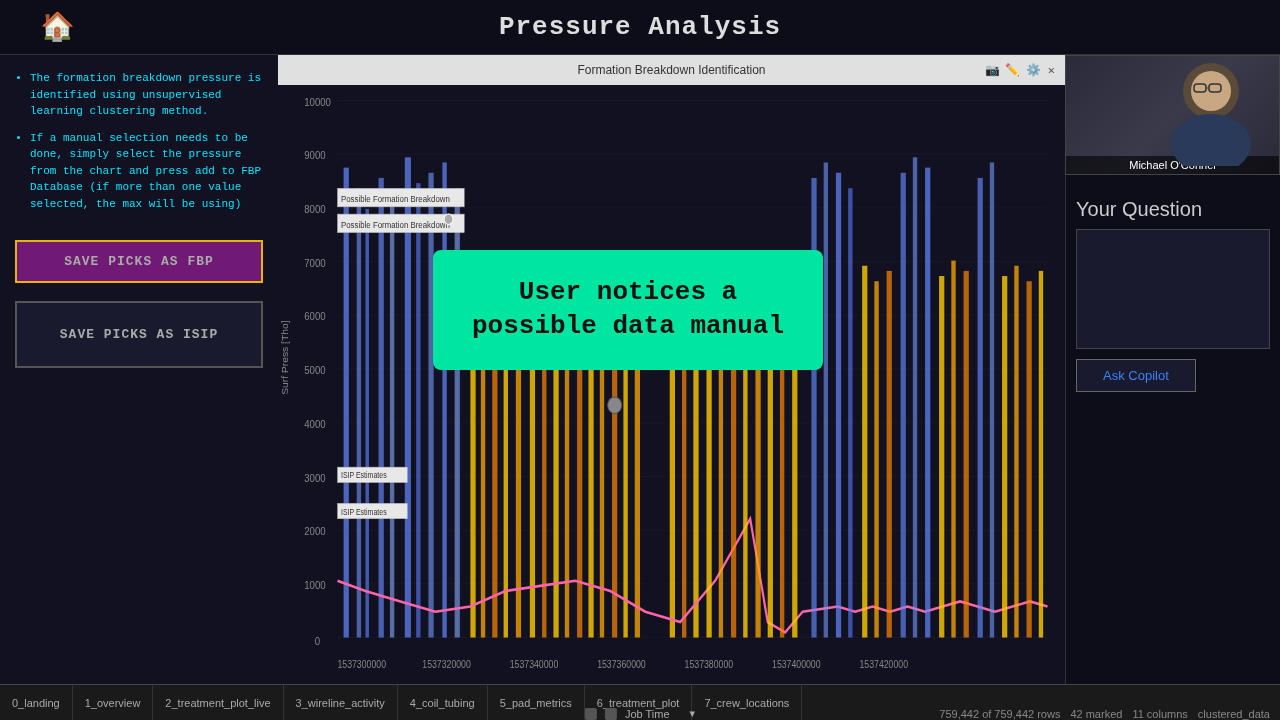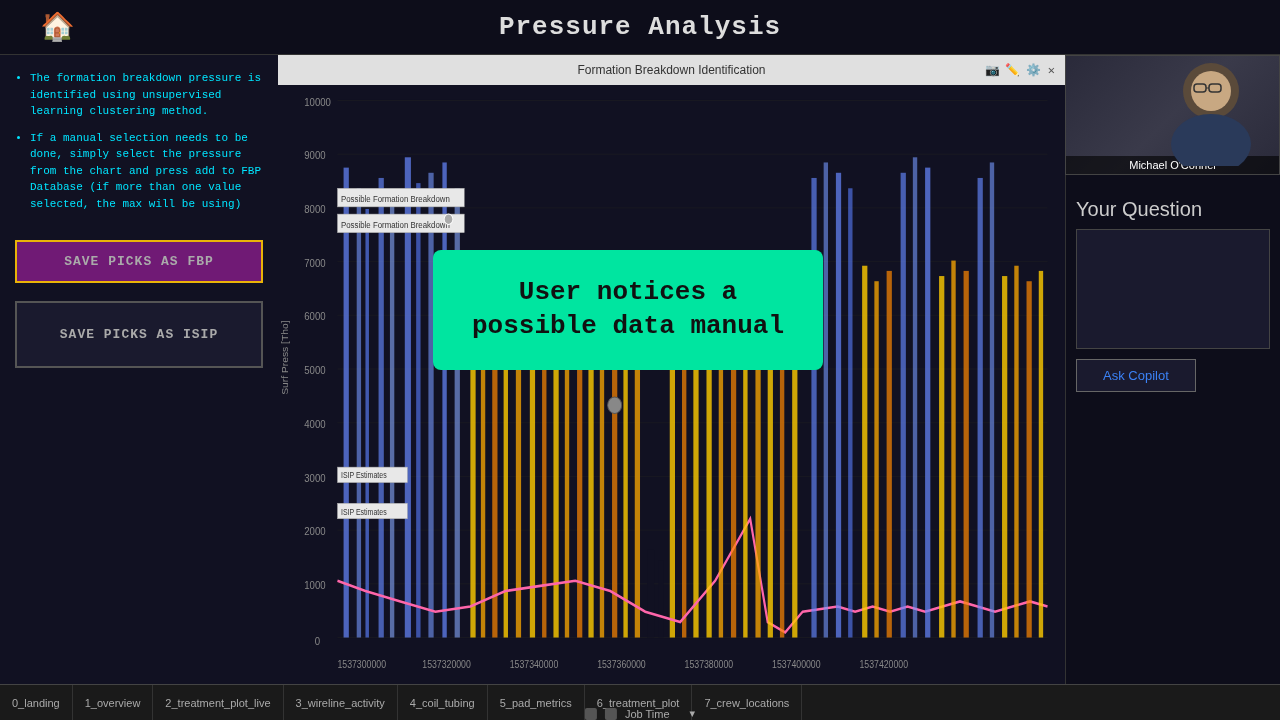--- a/index.html
+++ b/index.html
@@ -509,13 +509,19 @@
 
   <div class="status-bar-center">
     <div class="scroll-thumb"></div>
     <div class="scroll-thumb"></div>
     <button class="job-time-btn">
       <span>Job Time</span>
       <span>▾</span>
     </button>
   </div>
 
+  <div class="status-right">
+    <span>759,442 of 759,442 rows</span>
+    <span>42 marked</span>
+    <span>11 columns</span>
+    <span>clustered_data</span>
+  </div>
 </div>
 
 </body></html>

